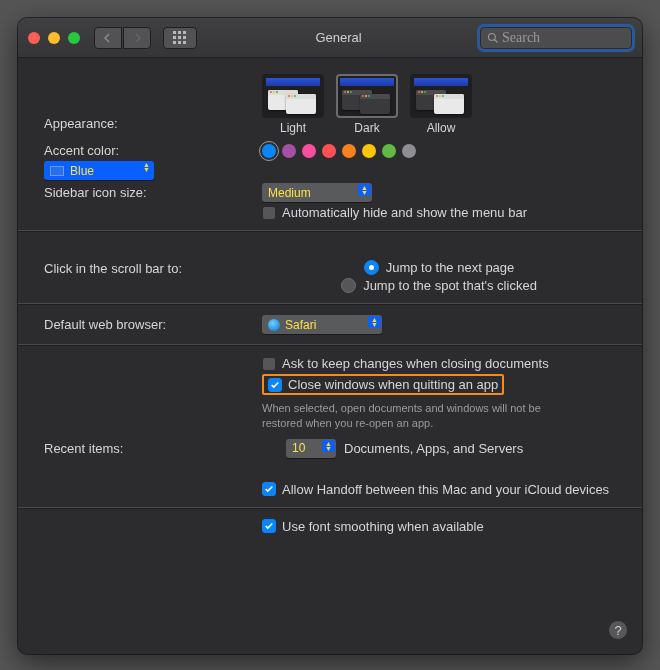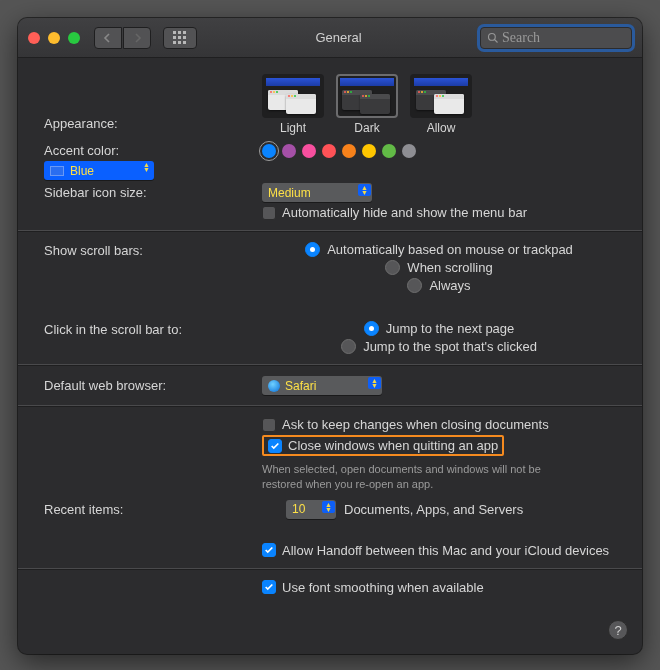--- a/index.html
+++ b/index.html
@@ -299,37 +299,20 @@
     <div class="row">
       <div class="label"></div>
       <div class="ctl opt">
         <span class="checkbox"></span>
         <span>Automatically hide and show the menu bar</span>
       </div>
     </div>
 
     <hr class="div">
 
-    <div class="row" style="align-items:flex-start;">
-      <div class="label" style="padding-top:1px;">Show scroll bars:</div>
-      <div class="ctl opt-stack">
-        <div class="opt">
-            <span class="radio sel"></span>
-            <span>Automatically based on mouse or trackpad</span>
-          </div>
-        <div class="opt">
-            <span class="radio"></span>
-            <span>When scrolling</span>
-          </div>
-        <div class="opt">
-            <span class="radio"></span>
-            <span>Always</span>
-          </div>
-      </div>
-    </div>
 
     <div class="row" style="align-items:flex-start;margin-top:28px;">
       <div class="label" style="padding-top:1px;">Click in the scroll bar to:</div>
       <div class="ctl opt-stack">
         <div class="opt">
             <span class="radio sel"></span>
             <span>Jump to the next page</span>
           </div>
         <div class="opt">
             <span class="radio"></span>

